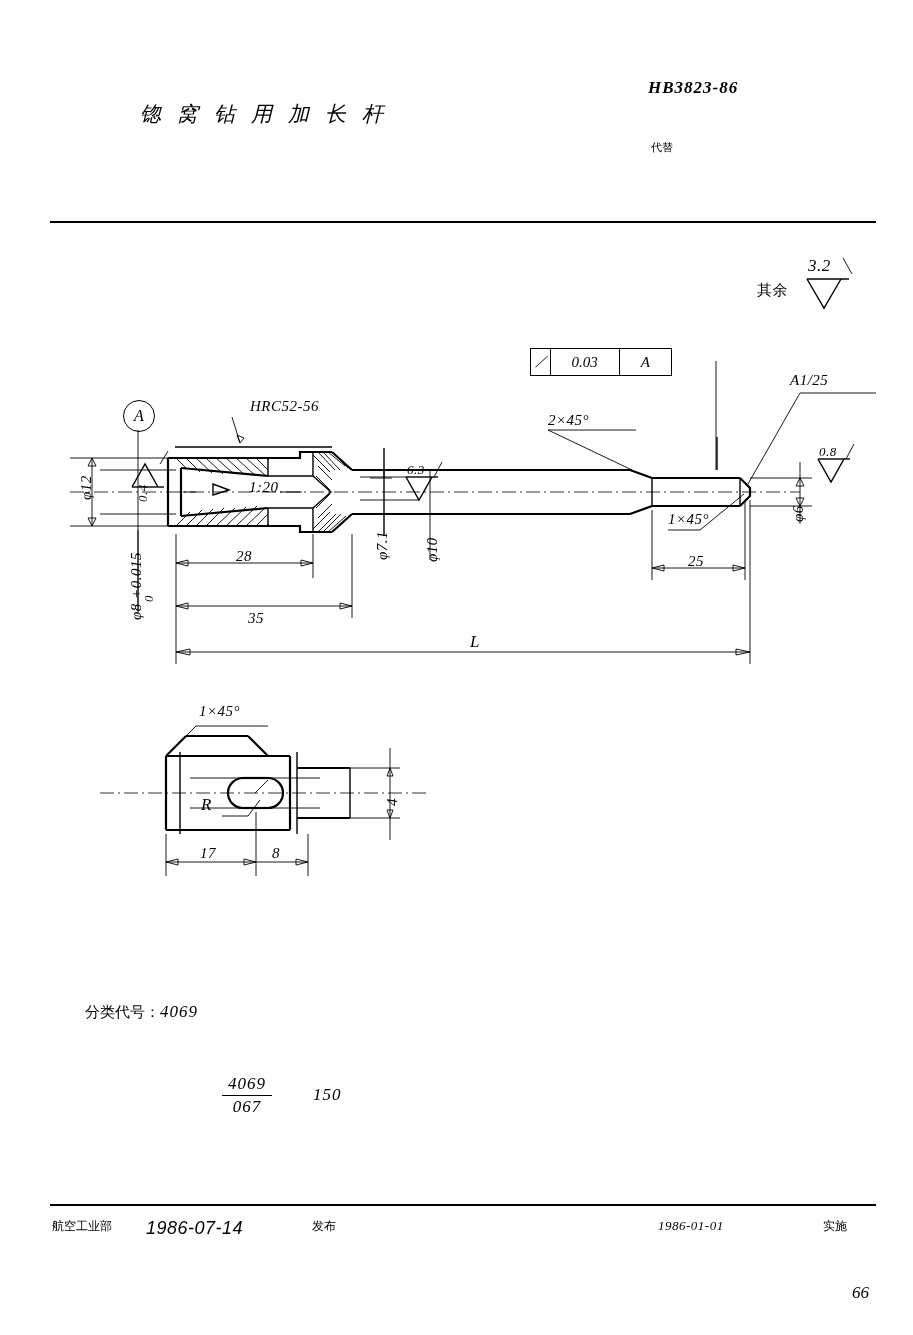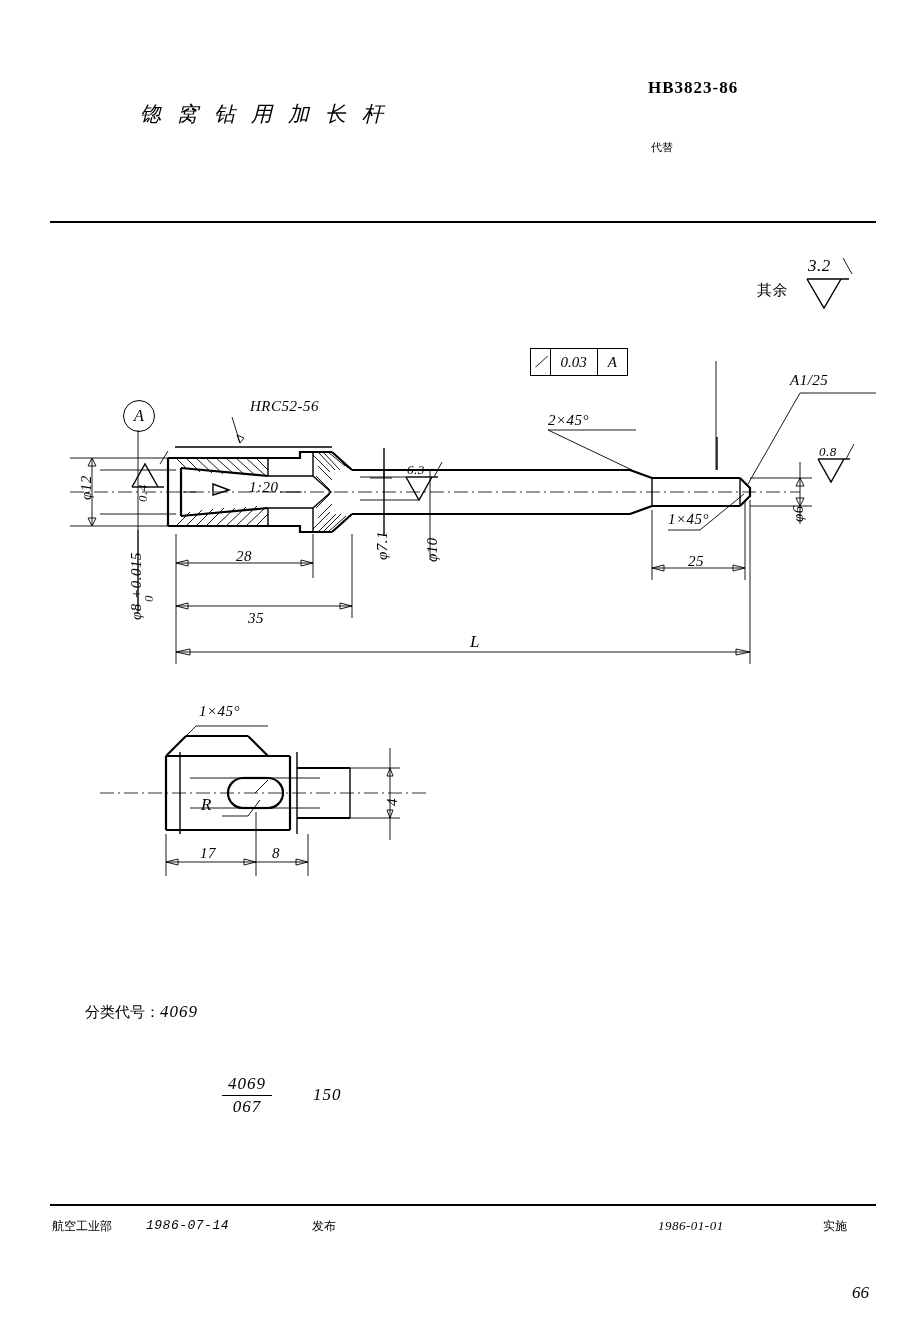--- a/index.html
+++ b/index.html
@@ -23,21 +23,21 @@
   .hdr-title{
     left:140px;top:100px;
     font-family:"DejaVu Sans", sans-serif;
     font-size:21px;font-weight:500;
     letter-spacing:16px;
     font-style:italic;
   }
   .hdr-std{
     left:648px;top:78px;
     font-family:"Liberation Serif", serif;
-    font-weight:bold;font-size:17px;
+    font-style:italic;font-weight:bold;font-size:17px;
     letter-spacing:1px;
   }
   .hdr-repl{
     left:651px;top:140px;
     font-family:"DejaVu Sans", sans-serif;
     font-size:11px;
   }
   .rule-top{
     left:50px;top:221px;width:826px;height:0;
     border-top:2.4px solid #000;
@@ -46,21 +46,21 @@
     left:50px;top:1204px;width:826px;height:0;
     border-top:2.4px solid #000;
   }
 
   
   .ft{
     font-family:"DejaVu Sans", sans-serif;font-size:12px;
     top:1218px;
   }
   .ft-dept{left:52px;}
-  .ft-date1{left:146px;font-family:Liberation Mono, monospace;font-style:italic;font-size:13px;letter-spacing:.5px;}
+  .ft-date1{left:146px;font-family:Liberation Sans, sans-serif;font-style:italic;font-size:18px;letter-spacing:.5px;}
   .ft-pub{left:312px;}
   .ft-date2{left:658px;font-family:"Liberation Serif",serif;font-style:italic;font-size:13px;letter-spacing:.5px;}
   .ft-eff{left:823px;}
   .pageno{
     left:852px;top:1283px;
     font-family:"Liberation Serif", serif;
     font-style:italic;font-size:17px;
   }
 
   
@@ -118,21 +118,21 @@
   .gdt{
     left:530px;top:348px;
     display:flex;align-items:stretch;
     border:1.5px solid #000;background:#fff;
     height:26px;
   }
   .gdt div{
     display:flex;align-items:center;justify-content:center;
     border-right:1.5px solid #000;
     font-family:"Liberation Serif",serif;font-style:italic;font-size:15px;
-    padding:0 10px;
+    padding:0 21px;
   }
   .gdt div:last-child{border-right:none;}
   .gdt .sym{padding:0 4px;}
 
   
   .datum{
     left:123px;top:400px;
     width:30px;height:30px;border:1.7px solid #000;border-radius:50%;
     display:flex;align-items:center;justify-content:center;
     font-family:"Liberation Serif",serif;font-style:italic;font-size:16px;

